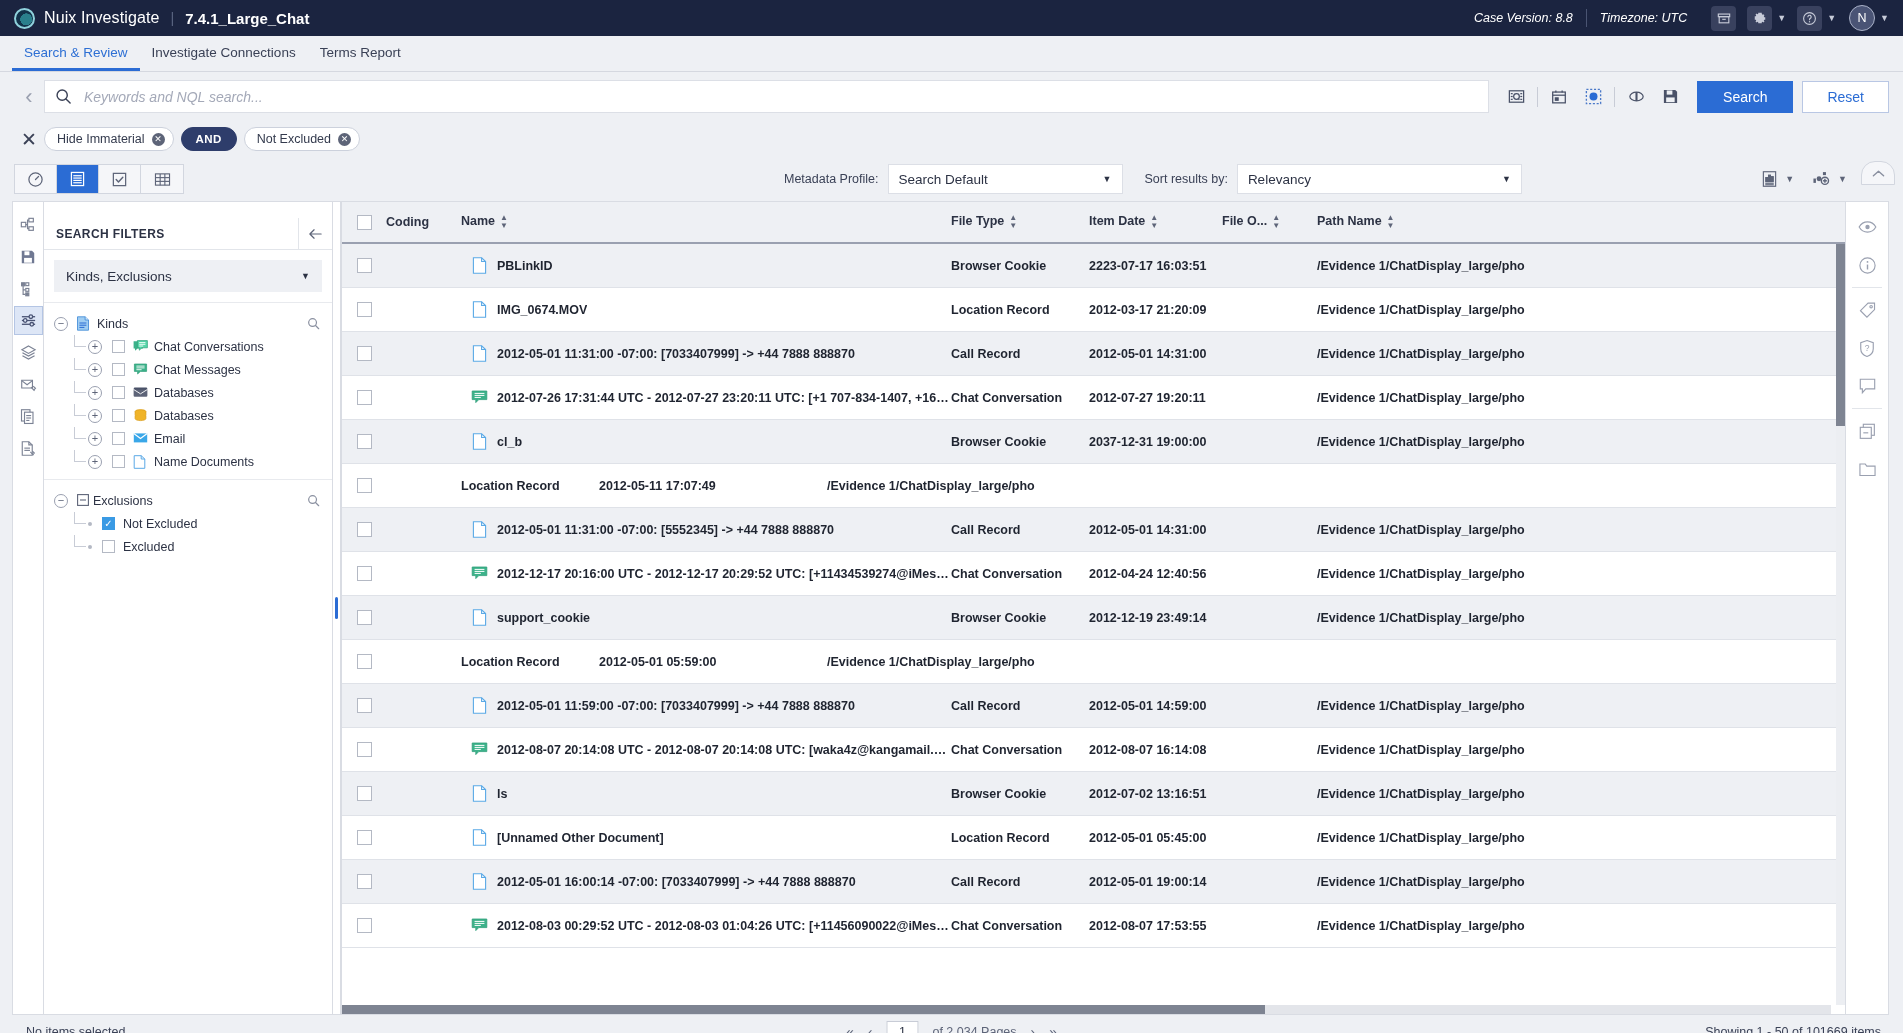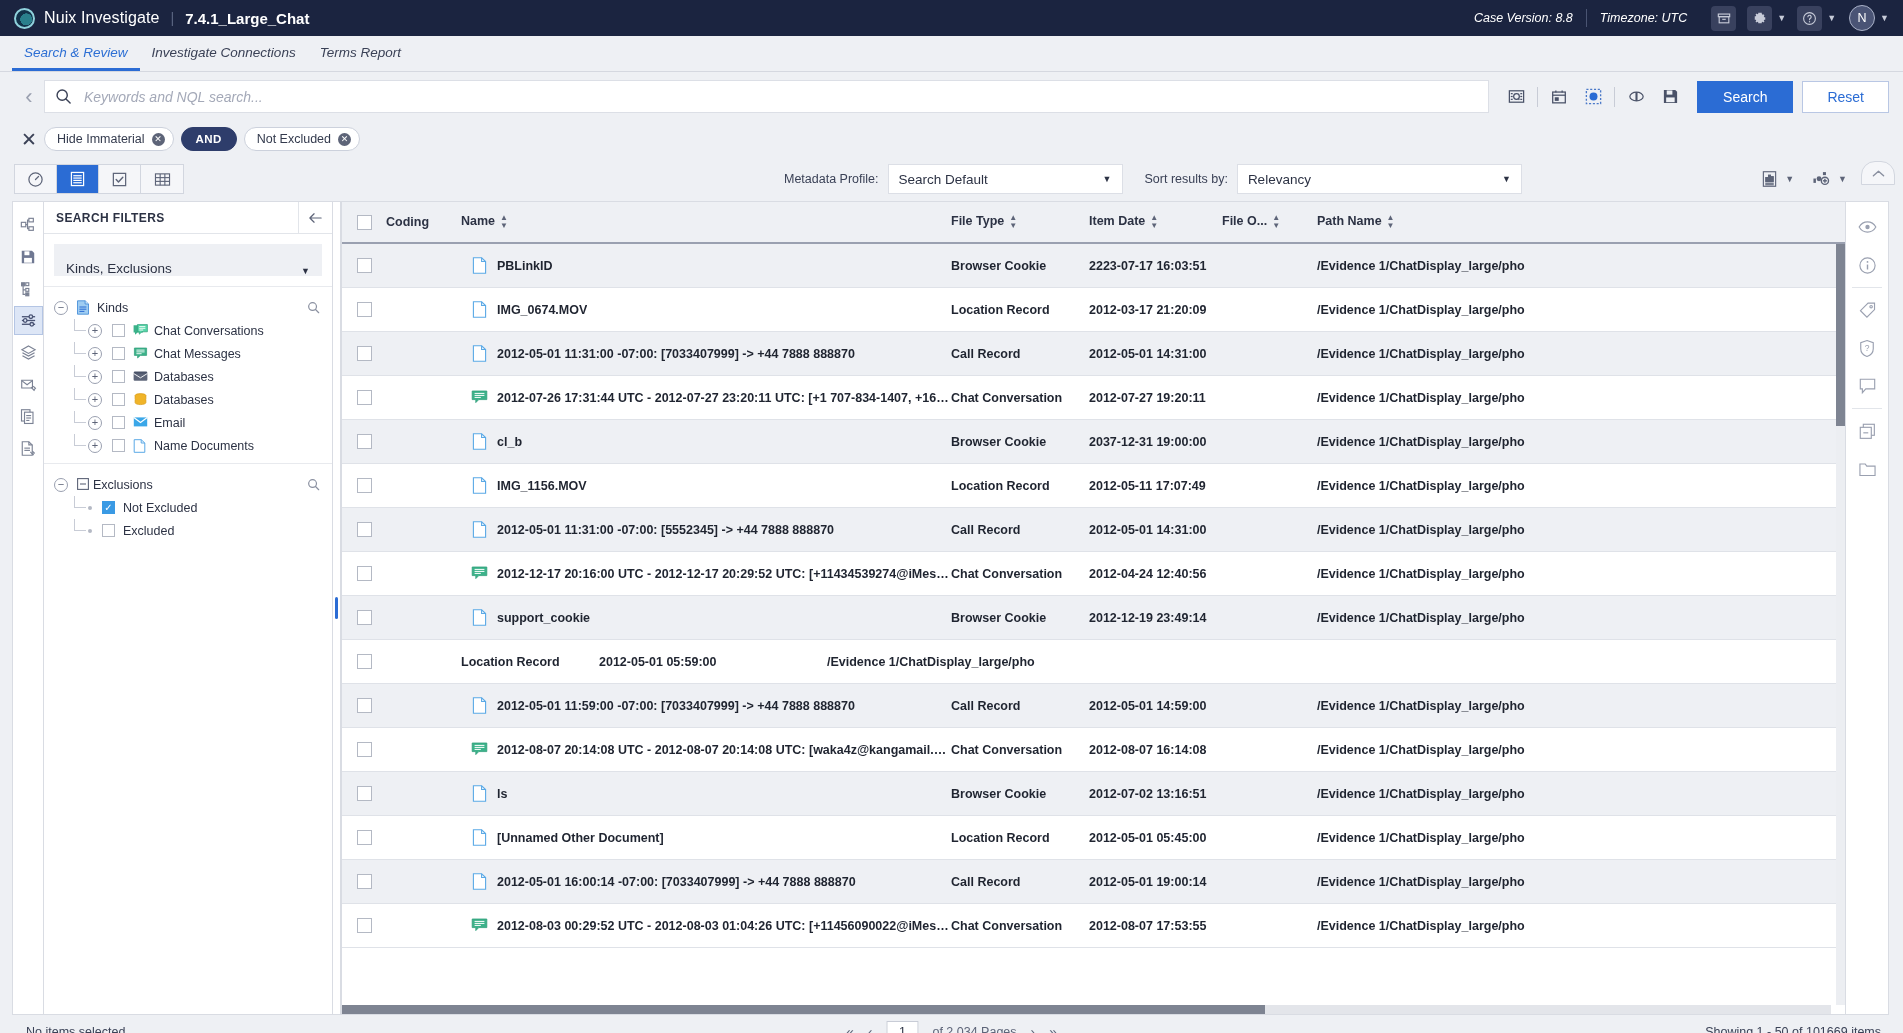--- a/index.html
+++ b/index.html
@@ -40,21 +40,21 @@
     margin-left: 13px; color: #fff;
   }
 
   
   .navbar {
     height: 36px; background: #eef0f4; display: flex; align-items: stretch;
     border-bottom: 1px solid #d5d8e0; padding-left: 12px; font-size: 13.5px;
   }
   .nav-tab {
     display: flex; align-items: center; padding: 8px 12px; color: #3a4156;
-    border-bottom: 3px solid transparent; cursor: pointer; font-style: italic;
+    border-bottom: 3px solid transparent; cursor: pointer;
   }
   .nav-tab.active { color: #2d6fd4; border-bottom-color: #2b6cd4; }
   .navbar-right {
     margin-left: auto; display: flex; align-items: center;
     font-size: 12.5px; color: #5d6478; padding-right: 16px;
   }
   .navbar-right span { padding: 0 12px; }
   .nb-div { width: 1px; height: 15px; background: #c8ccd6; }
 
   
@@ -133,28 +133,28 @@
   .rail-ico {
     width: 29px; height: 29px; display: flex; align-items: center; justify-content: center;
     color: #7b8294; cursor: pointer;
   }
   .rail-ico.active { background: #dde6f6; border: 1px solid #b4c5e4; color: #4a5475; }
 
   
   .filterpanel { width: 290px; background: #fff; border: 1px solid #d9dce3; display: flex; flex-direction: column; }
   .fp-head {
     height: 32px; display: flex; align-items: center; border-bottom: 1px solid #e2e5ea;
-    font-size: 12px; font-weight: bold; letter-spacing: .4px; color: #2c3244; padding-left: 12px;
+    font-size: 12px; font-weight: bold; letter-spacing: .4px; color: #2c3244; padding-left: 12px; margin-top: 16px;
   }
   .fp-collapse {
     margin-left: auto; width: 34px; height: 32px; border-left: 1px solid #e2e5ea;
     display: flex; align-items: center; justify-content: center; color: #5d6478; cursor: pointer;
   }
   .fp-select {
-    margin: 10px; height: 32px; background: #eef0f4; display: flex; align-items: flex-end;
+    margin: 10px; height: 32px; background: #eef0f4; display: flex; align-items: center;
     justify-content: space-between; padding: 0 12px; font-size: 13.5px; color: #2c3244; cursor: pointer;
   }
   .fp-section { border-top: 1px solid #e8eaee; padding: 9px 0 6px; }
   .tree-row { display: flex; align-items: center; height: 23px; padding-left: 10px; font-size: 12.5px; color: #2c3244; }
   .exp {
     width: 14px; height: 14px; border: 1px solid #9aa0b0; border-radius: 50%;
     display: flex; align-items: center; justify-content: center; font-size: 11px;
     line-height: 1; color: #5d6478; flex: none; cursor: pointer;
   }
   .grp-icon { width: 15px; height: 15px; margin: 0 6px 0 8px; flex: none; }
@@ -814,29 +814,20 @@
           <div class="c-ftype">Browser Cookie</div>
           <div class="c-idate">2037-12-31 19:00:00</div>
           <div class="c-fo"></div>
           <div class="c-path ellip">/Evidence 1/ChatDisplay_large/pho</div>
         </div>
         <div class="trow">
           <div class="c-check" style="display:flex;justify-content:center">
             <span class="rowbox"></span>
           </div>
           <div class="c-coding"></div>
-          <div class="c-name name-cell" style="display:flex">
-            <span class="doc-ico">
-              <svg width="15" height="17" viewBox="0 0 15 17">
-                <path d="M1.4 .8h8.2l4 3.7v11.7h-12.2z" fill="#fff" stroke="#5aa9e6" stroke-width="1.1"></path>
-                <path d="M9.6 .8v3.7h4" fill="none" stroke="#5aa9e6" stroke-width="1.1"></path>
-              </svg>
-            </span>
-            <span class="ellip">IMG_1156.MOV</span>
-          </div>
           <div class="c-ftype">Location Record</div>
           <div class="c-idate">2012-05-11 17:07:49</div>
           <div class="c-fo"></div>
           <div class="c-path ellip">/Evidence 1/ChatDisplay_large/pho</div>
         </div>
         <div class="trow">
           <div class="c-check" style="display:flex;justify-content:center">
             <span class="rowbox"></span>
           </div>
           <div class="c-coding"></div>

